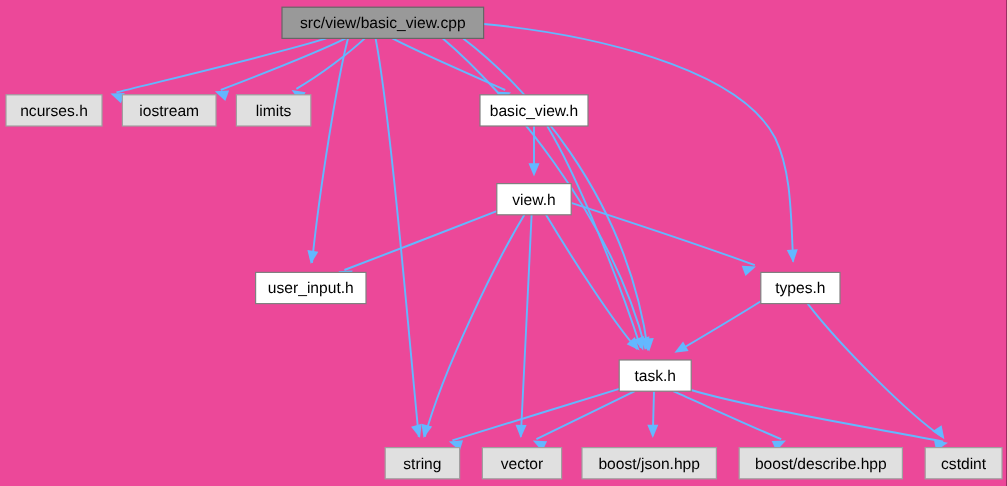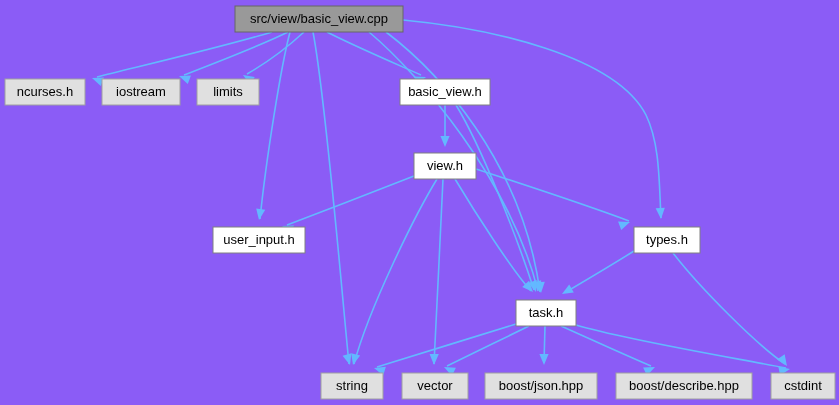--- a/index.html
+++ b/index.html
@@ -4,21 +4,21 @@
 <style>
   html, body {
     margin: 0;
     padding: 0;
     background: #000000;
   }
   #graph-root {
     position: relative;
     width: 839px;
     height: 405px;
-    background: #8b5cf6;
+    background: #ec4899;
     overflow: hidden;
     font-family: "Liberation Sans", sans-serif;
   }
   #graph-svg {
     position: absolute;
     left: 0;
     top: 0;
     width: 839px;
     height: 405px;
     display: block;

